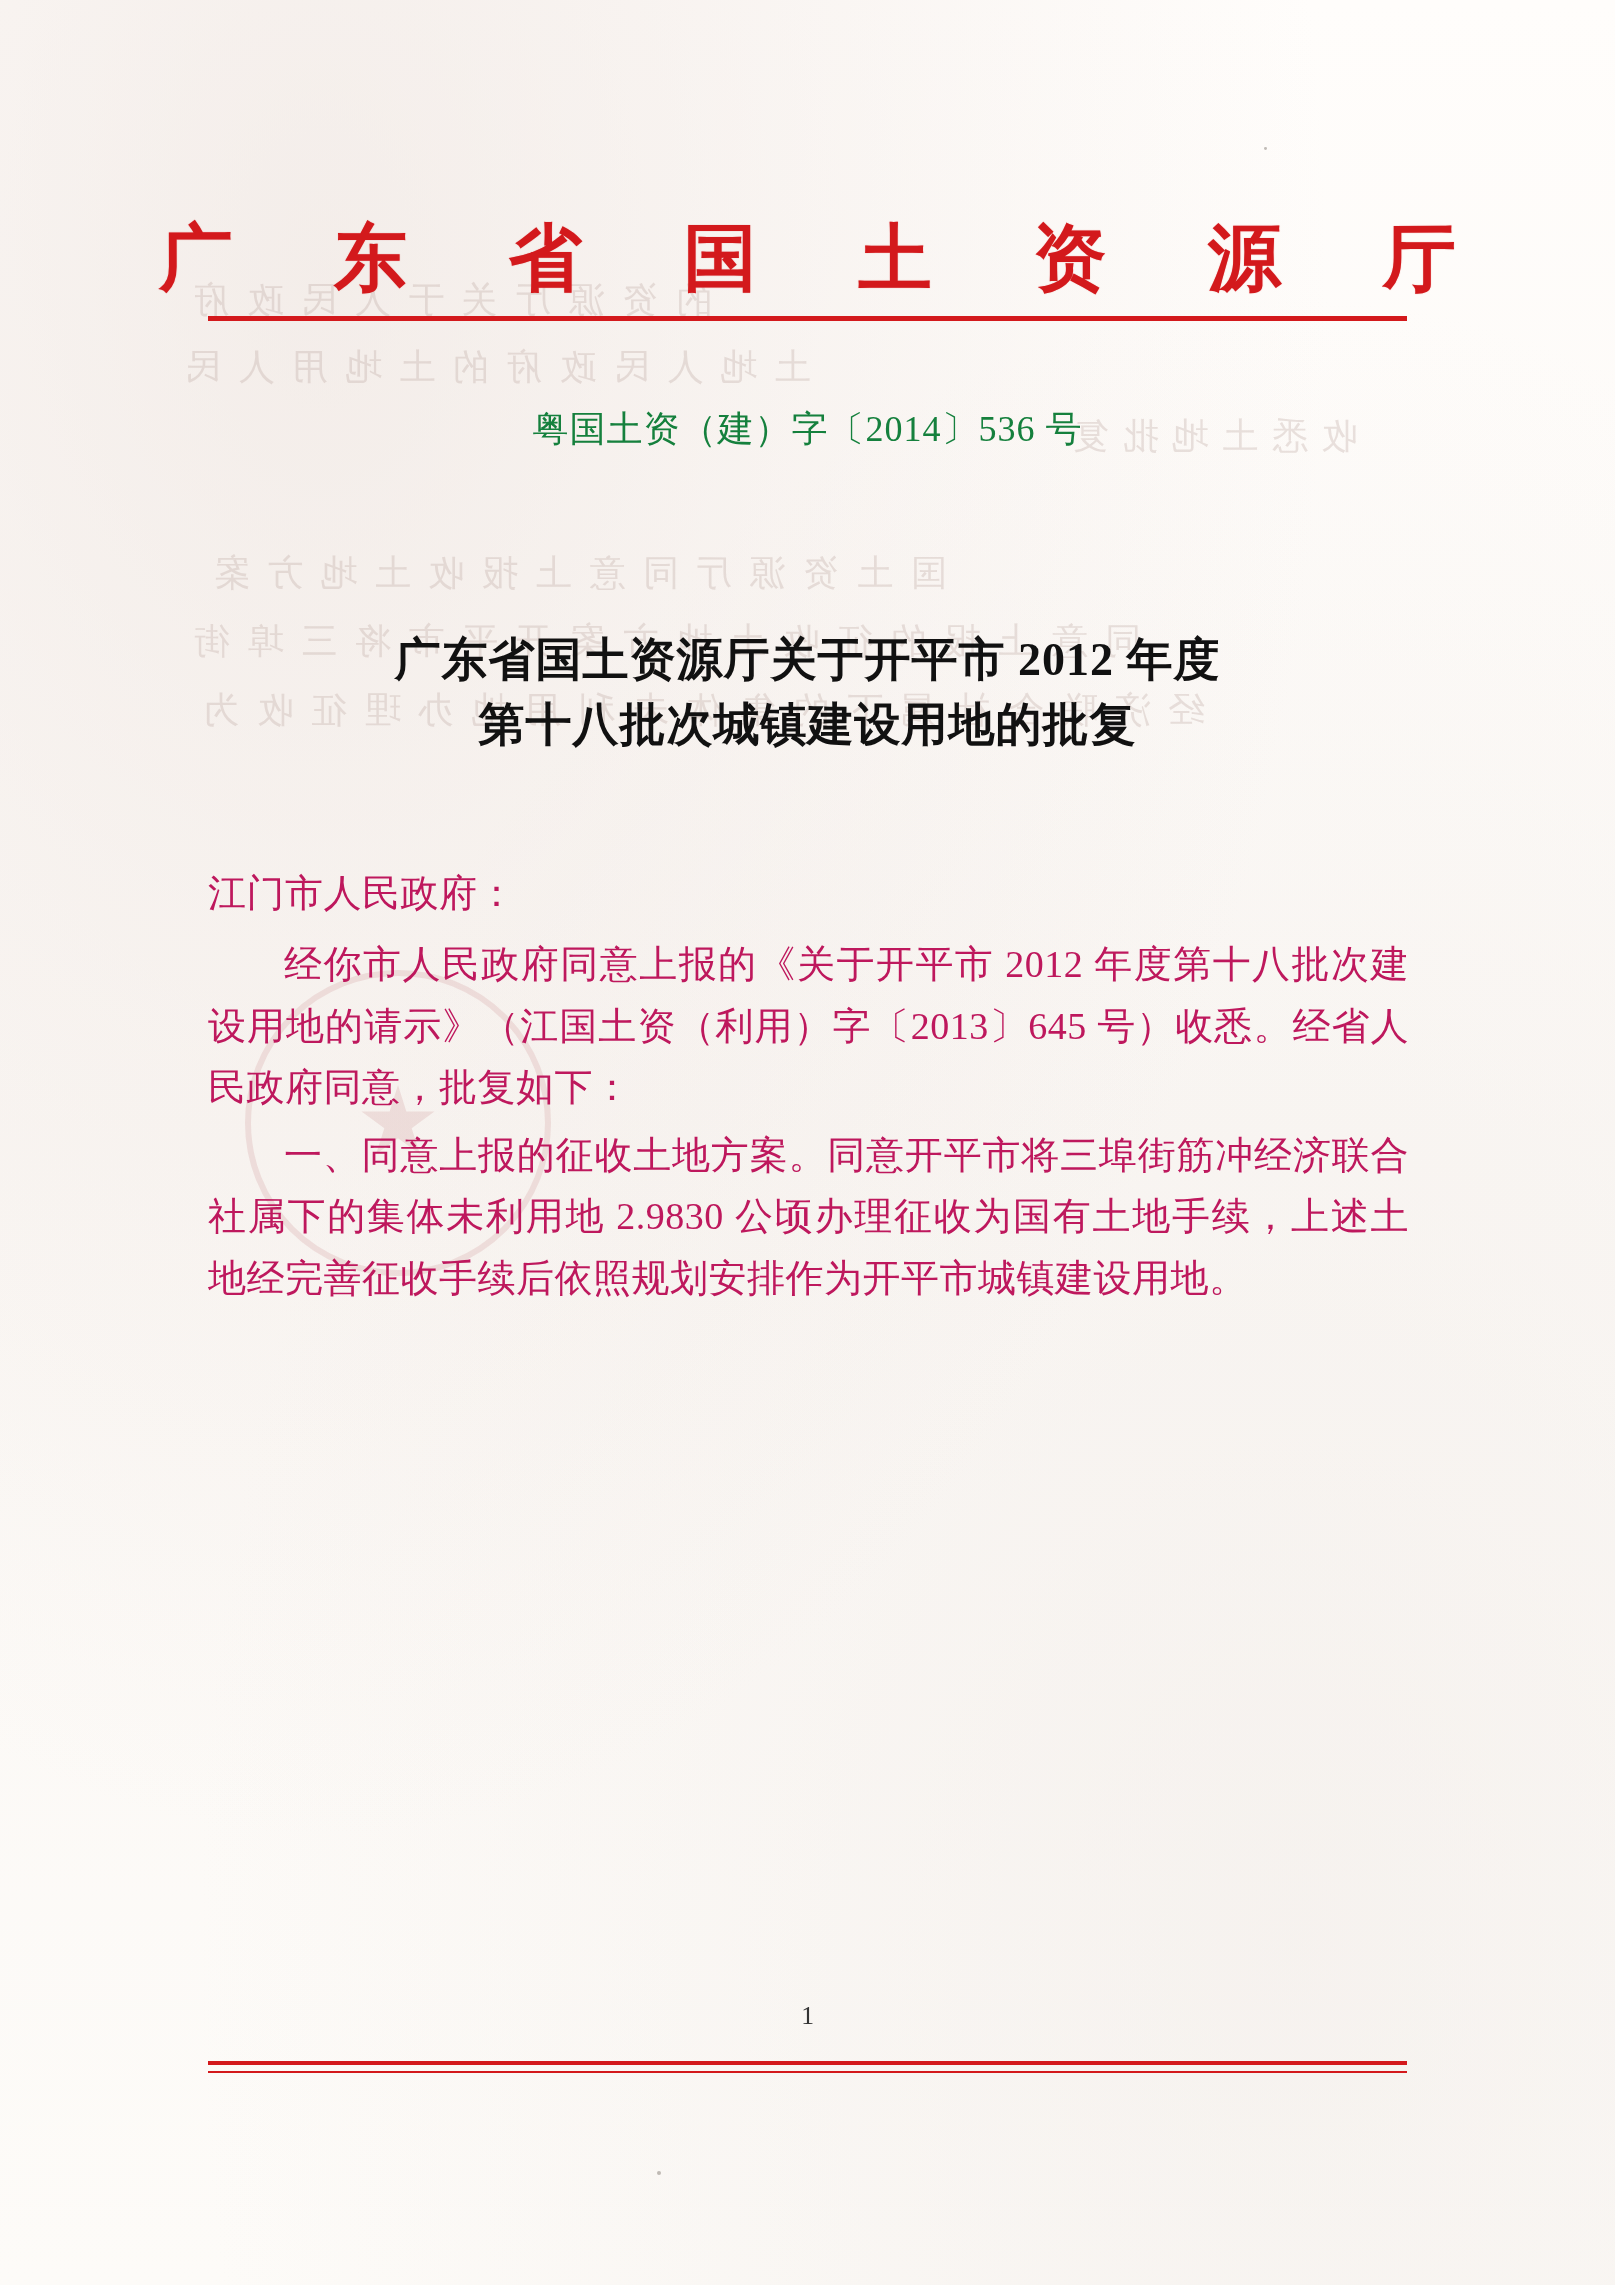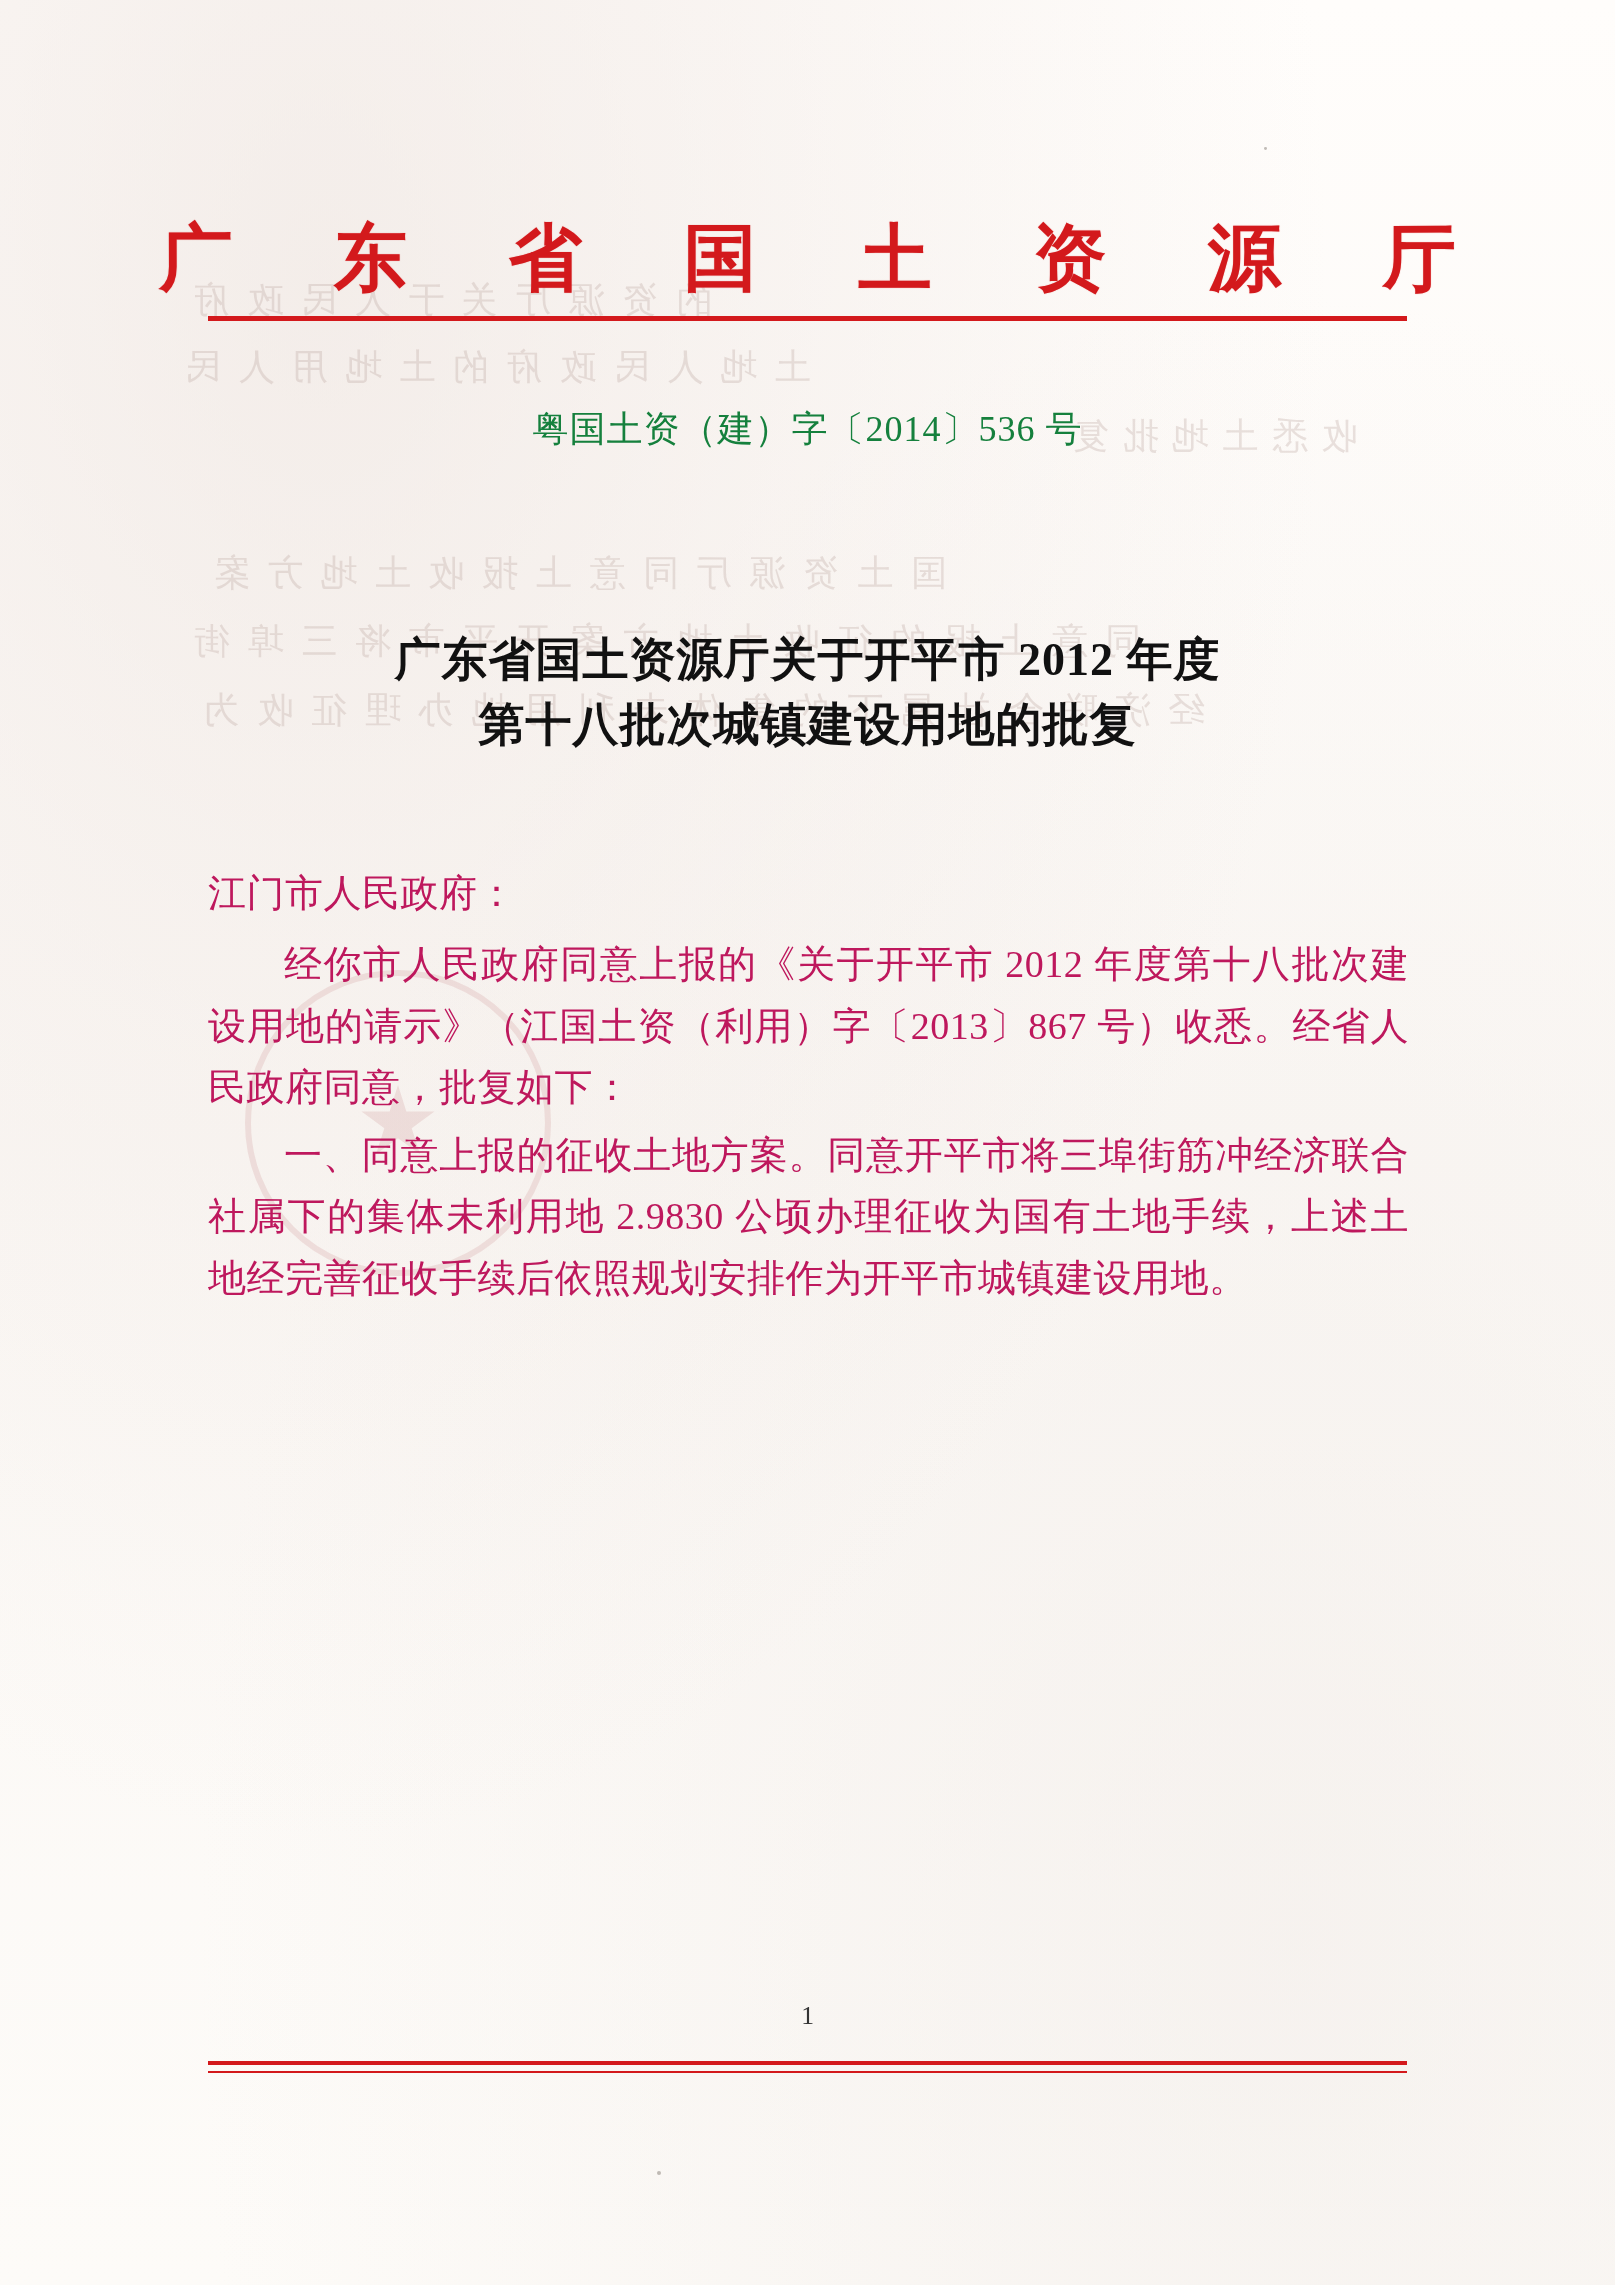--- a/index.html
+++ b/index.html
@@ -188,21 +188,21 @@
 
   <div class="doc-number">粤国土资（建）字〔2014〕536 号</div>
 
   <div class="doc-title">
     <div>广东省国土资源厅关于开平市 2012 年度</div>
     <div>第十八批次城镇建设用地的批复</div>
   </div>
 
   <div class="body-text">
     <p class="salutation">江门市人民政府：</p>
-    <p class="para">经你市人民政府同意上报的《关于开平市 2012 年度第十八批次建设用地的请示》（江国土资（利用）字〔2013〕867 号）收悉。经省人民政府同意，批复如下：</p>
+    <p class="para">经你市人民政府同意上报的《关于开平市 2012 年度第十八批次建设用地的请示》（江国土资（利用）字〔2013〕645 号）收悉。经省人民政府同意，批复如下：</p>
     <p class="para">一、同意上报的征收土地方案。同意开平市将三埠街筋冲经济联合社属下的集体未利用地 2.9830 公顷办理征收为国有土地手续，上述土地经完善征收手续后依照规划安排作为开平市城镇建设用地。</p>
   </div>
 
   <div class="page-number">1</div>
   <div class="footer-rule-outer"></div>
   <div class="footer-rule-inner"></div>
 
   <div class="speck" style="left:657px; top:2171px;"></div>
   <div class="speck" style="left:1264px; top:147px; width:2.9px; height:2.9px;"></div>
 </div>

